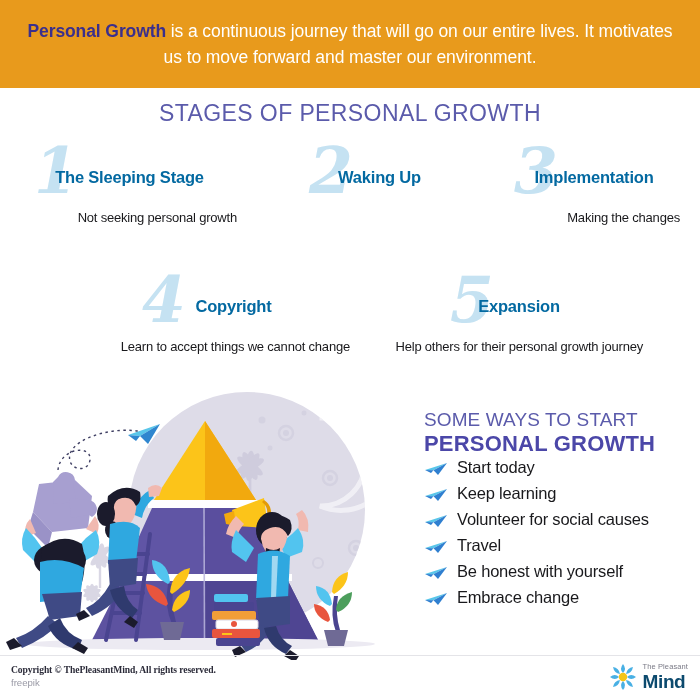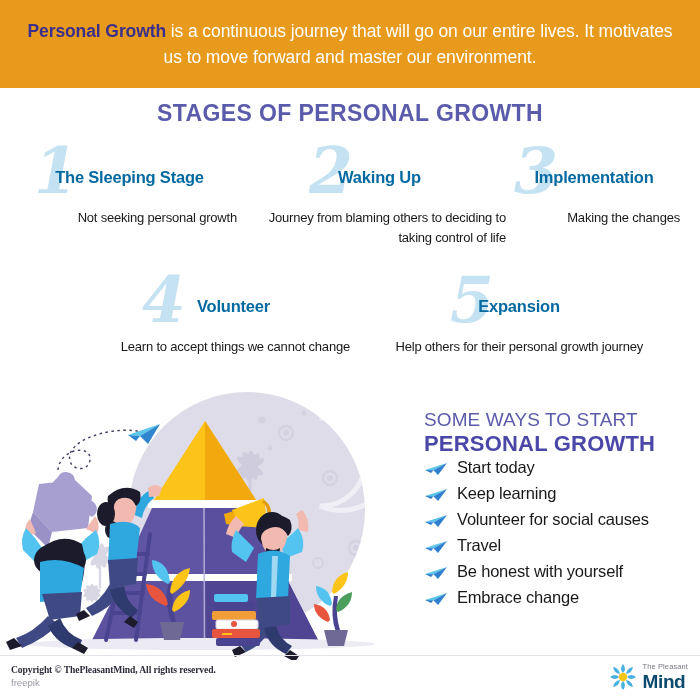--- a/index.html
+++ b/index.html
@@ -34,21 +34,21 @@
   #header-text .hl {
     color: #3b2f8c;
     font-weight: bold;
   }
 
   
   #stages-title {
     position: absolute; left: 0; top: 100px; width: 700px;
     text-align: center;
     font-size: 23px;
-    font-weight: bold;
+    font-weight: normal;
     letter-spacing: 0.4px;
     color: #5b5bab;
   }
 
   
   .stage {
     position: absolute;
     text-align: center;
   }
   .stage-num {
@@ -171,32 +171,31 @@
 
   <div class="stage" id="stage-1">
     <div class="stage-num">1</div>
     <div class="stage-title">The Sleeping Stage</div>
     <div class="stage-desc">Not seeking personal growth</div>
   </div>
 
   <div class="stage" id="stage-2">
     <div class="stage-num">2</div>
     <div class="stage-title">Waking Up</div>
-    <div class="stage-desc">Journey from blaming others to deciding to taking control of life</div>
   </div>
 
   <div class="stage" id="stage-3">
     <div class="stage-num">3</div>
     <div class="stage-title">Implementation</div>
     <div class="stage-desc">Making the changes</div>
   </div>
 
   <div class="stage" id="stage-4">
     <div class="stage-num">4</div>
-    <div class="stage-title">Volunteer</div>
+    <div class="stage-title">Copyright</div>
     <div class="stage-desc">Learn to accept things we cannot change</div>
   </div>
 
   <div class="stage" id="stage-5">
     <div class="stage-num">5</div>
     <div class="stage-title">Expansion</div>
     <div class="stage-desc">Help others for their personal growth journey</div>
   </div>
 
   <div id="ways-panel">

